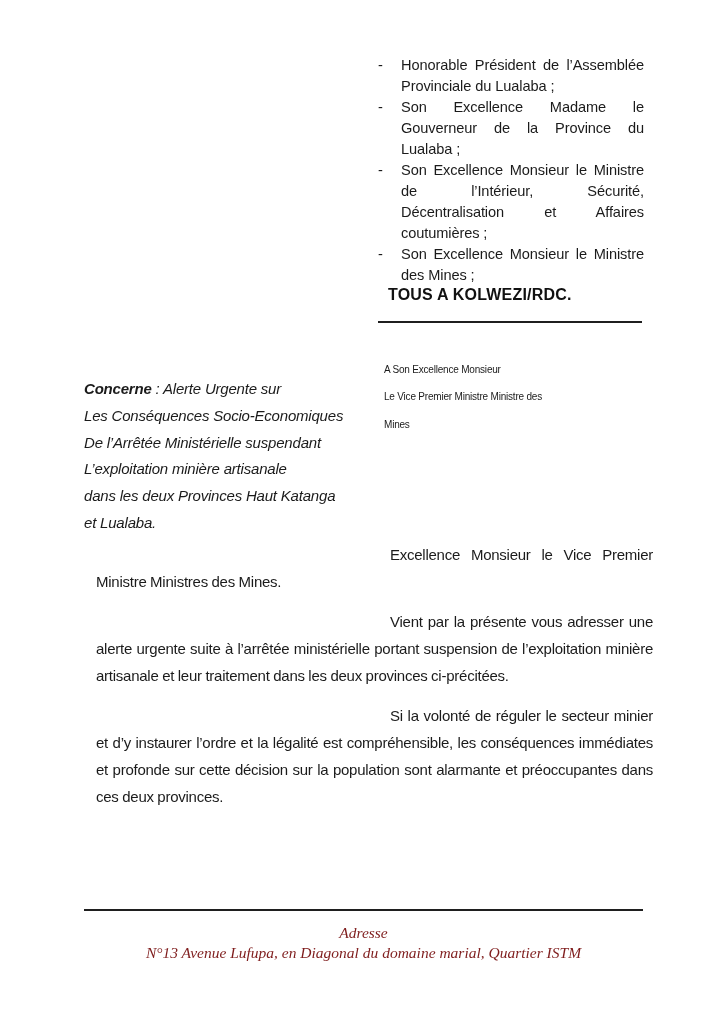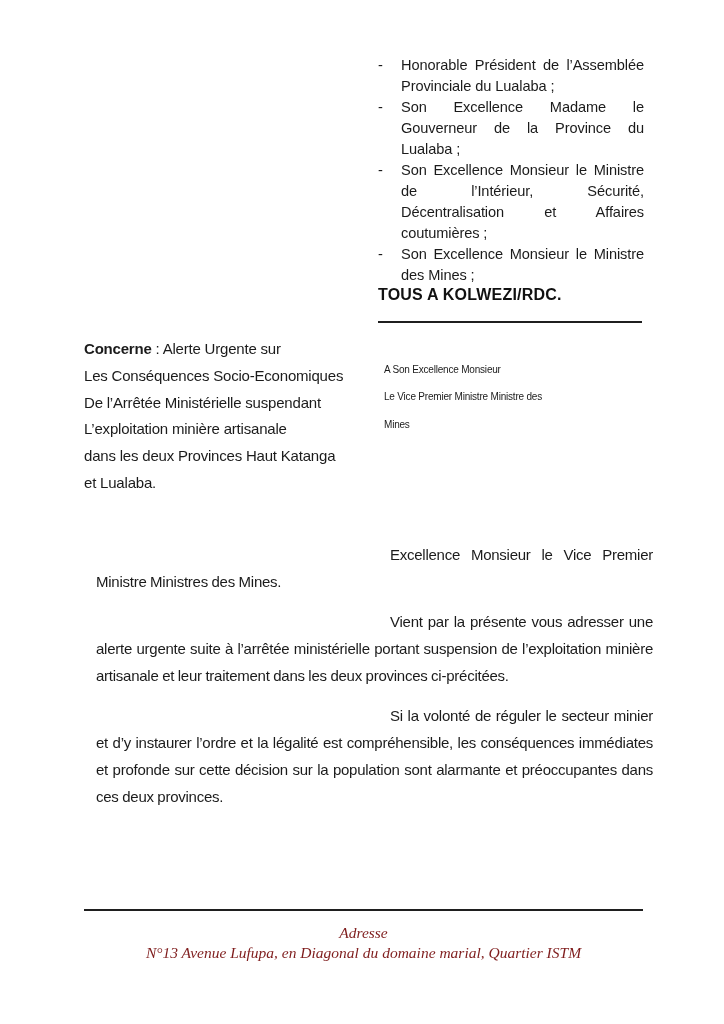--- a/index.html
+++ b/index.html
@@ -25,41 +25,42 @@
     font-size: 14.6px;
     line-height: 21px;
     letter-spacing: -0.1px;
   }
   .recipient-item { display: flex; }
   .recipient-dash { width: 23px; flex: none; }
   .recipient-text { flex: 1; text-align: justify; }
 
   .tous-line {
     position: absolute;
-    left: 378px; top: 286px;
+    left: 388px; top: 286px;
     font-size: 16px;
     font-weight: bold;
     letter-spacing: 0.2px;
     color: #111;
   }
   .rule-recipients {
     position: absolute;
     left: 378px; top: 321px;
     width: 264px; height: 0;
     border-top: 2px solid #1f1f1f;
   }
 
   
   .subject {
     position: absolute;
-    left: 84px; top: 336px;
+    left: 84px; top: 376px;
     width: 310px;
     font-size: 15px;
     line-height: 26.8px;
     letter-spacing: -0.2px;
+    font-style: italic;
   }
   .subject .line { white-space: nowrap; }
   .subject-label { font-weight: bold; }
 
   
   .addressee {
     position: absolute;
     left: 384px; top: 356px;
     width: 280px;
     font-size: 10px;

